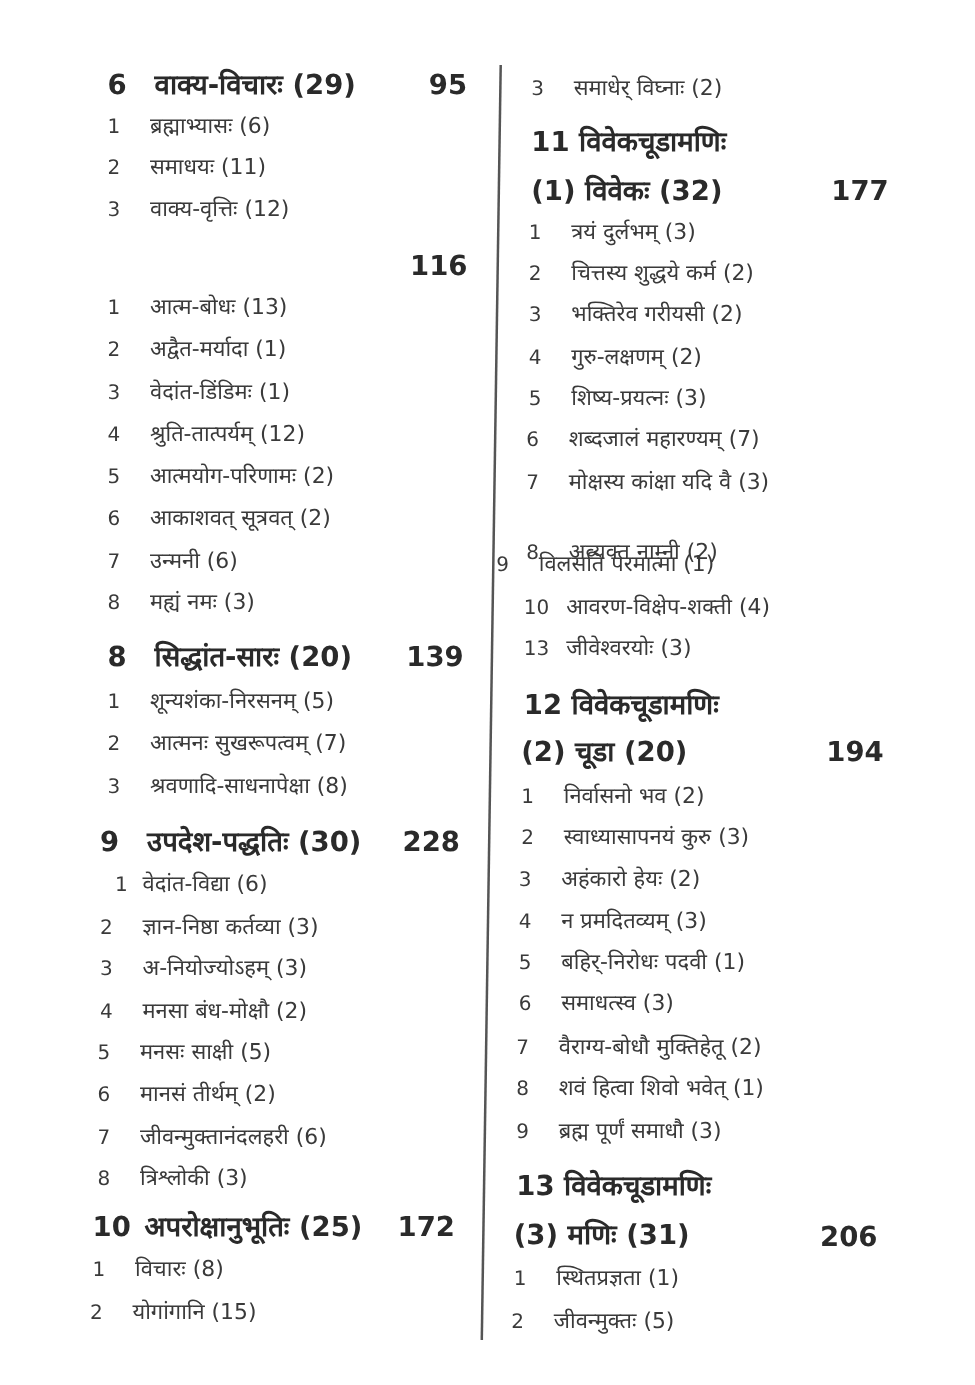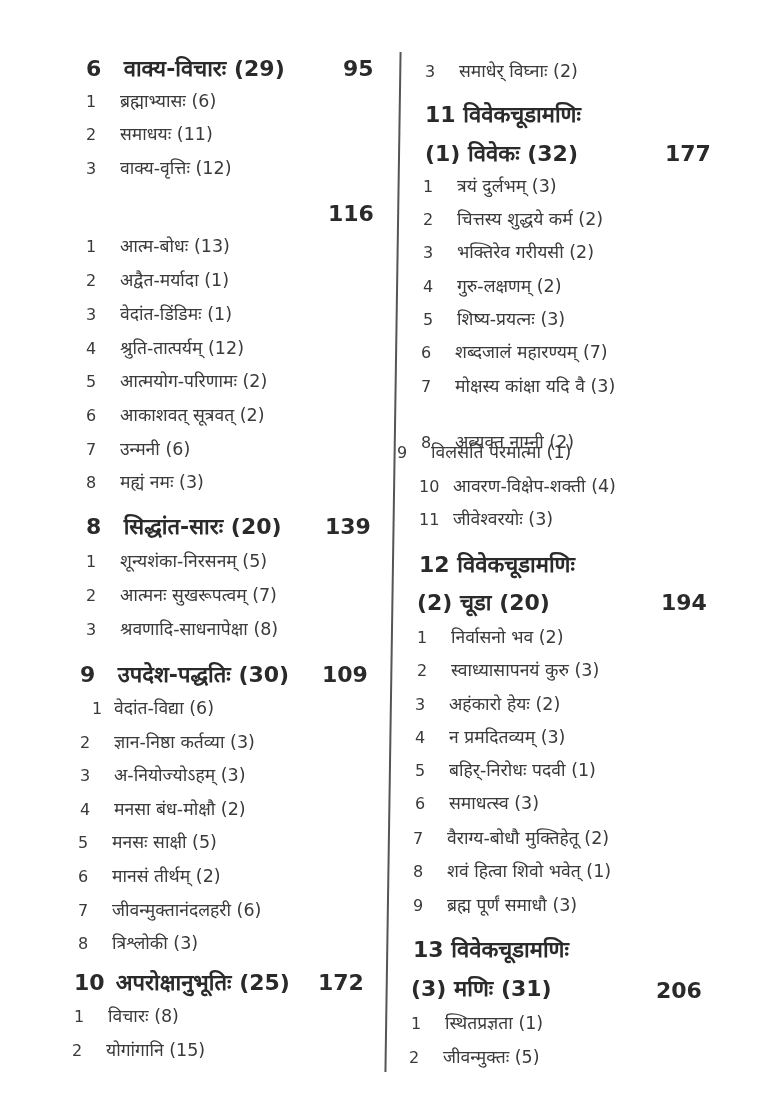--- a/index.html
+++ b/index.html
@@ -55,21 +55,21 @@
   </div>
   <div class="row sec" style="left:325px; top:516px;">139</div>
   <div class="row item" style="left:86px; top:553px;"><span class="num">1</span><span>शून्यशंका-निरसनम् (5)</span></div>
   <div class="row item" style="left:86px; top:587px;"><span class="num">2</span><span>आत्मनः सुखरूपत्वम् (7)</span></div>
   <div class="row item" style="left:86px; top:621px;"><span class="num">3</span><span>श्रवणादि-साधनापेक्षा (8)</span></div>
 
   <div class="row sec" style="left:80px; top:664px;">
     <span class="num">9</span>
     <span>उपदेश-पद्धतिः (30)</span>
   </div>
-  <div class="row sec" style="left:322px; top:664px;">109</div>
+  <div class="row sec" style="left:322px; top:664px;">228</div>
   <div class="row item" style="left:80px; top:700px;text-align:center;"><span class="num">1</span><span>वेदांत-विद्या (6)</span></div>
   <div class="row item" style="left:80px; top:734px;"><span class="num">2</span><span>ज्ञान-निष्ठा कर्तव्या (3)</span></div>
   <div class="row item" style="left:80px; top:767px;"><span class="num">3</span><span>अ-नियोज्योऽहम् (3)</span></div>
   <div class="row item" style="left:80px; top:801px;"><span class="num">4</span><span>मनसा बंध-मोक्षौ (2)</span></div>
   <div class="row item" style="left:78px; top:834px;"><span class="num">5</span><span>मनसः साक्षी (5)</span></div>
   <div class="row item" style="left:78px; top:868px;"><span class="num">6</span><span>मानसं तीर्थम् (2)</span></div>
   <div class="row item" style="left:78px; top:902px;"><span class="num">7</span><span>जीवन्मुक्तानंदलहरी (6)</span></div>
   <div class="row item" style="left:78px; top:935px;"><span class="num">8</span><span>त्रिश्लोकी (3)</span></div>
 
   <div class="row sec" style="left:74px; top:972px;">
@@ -88,21 +88,21 @@
   <div class="row item" style="left:423px; top:178px;"><span class="num">1</span><span>त्रयं दुर्लभम् (3)</span></div>
   <div class="row item" style="left:423px; top:211px;"><span class="num">2</span><span>चित्तस्य शुद्धये कर्म (2)</span></div>
   <div class="row item" style="left:423px; top:244px;"><span class="num">3</span><span>भक्तिरेव गरीयसी (2)</span></div>
   <div class="row item" style="left:423px; top:278px;"><span class="num">4</span><span>गुरु-लक्षणम् (2)</span></div>
   <div class="row item" style="left:423px; top:311px;"><span class="num">5</span><span>शिष्य-प्रयत्नः (3)</span></div>
   <div class="row item" style="left:421px; top:344px;"><span class="num">6</span><span>शब्दजालं महारण्यम् (7)</span></div>
   <div class="row item" style="left:421px; top:378px;"><span class="num">7</span><span>मोक्षस्य कांक्षा यदि वै (3)</span></div>
   <div class="row item" style="left:421px; top:411px;margin-top:23px;"><span class="num">8</span><span>अव्यक्त नाम्नी (2)</span></div>
   <div class="row item" style="left:397px; top:444px;"><span class="num">9</span><span>विलसति परमात्मा (1)</span></div>
   <div class="row item" style="left:419px; top:478px;"><span class="num">10</span><span>आवरण-विक्षेप-शक्ती (4)</span></div>
-  <div class="row item" style="left:419px; top:511px;"><span class="num">11</span><span>जीवेश्वरयोः (3)</span></div>
+  <div class="row item" style="left:419px; top:511px;"><span class="num">13</span><span>जीवेश्वरयोः (3)</span></div>
 
   <div class="row cont" style="left:419px; top:554px;">12 विवेकचूडामणिः</div>
   <div class="row sec" style="left:417px; top:592px;">(2) चूडा (20)</div>
   <div class="row sec" style="left:661px; top:592px;">194</div>
   <div class="row item" style="left:417px; top:629px;"><span class="num">1</span><span>निर्वासनो भव (2)</span></div>
   <div class="row item" style="left:417px; top:662px;"><span class="num">2</span><span>स्वाध्यासापनयं कुरु (3)</span></div>
   <div class="row item" style="left:415px; top:696px;"><span class="num">3</span><span>अहंकारो हेयः (2)</span></div>
   <div class="row item" style="left:415px; top:729px;"><span class="num">4</span><span>न प्रमदितव्यम् (3)</span></div>
   <div class="row item" style="left:415px; top:762px;"><span class="num">5</span><span>बहिर्-निरोधः पदवी (1)</span></div>
   <div class="row item" style="left:415px; top:795px;"><span class="num">6</span><span>समाधत्स्व (3)</span></div>

